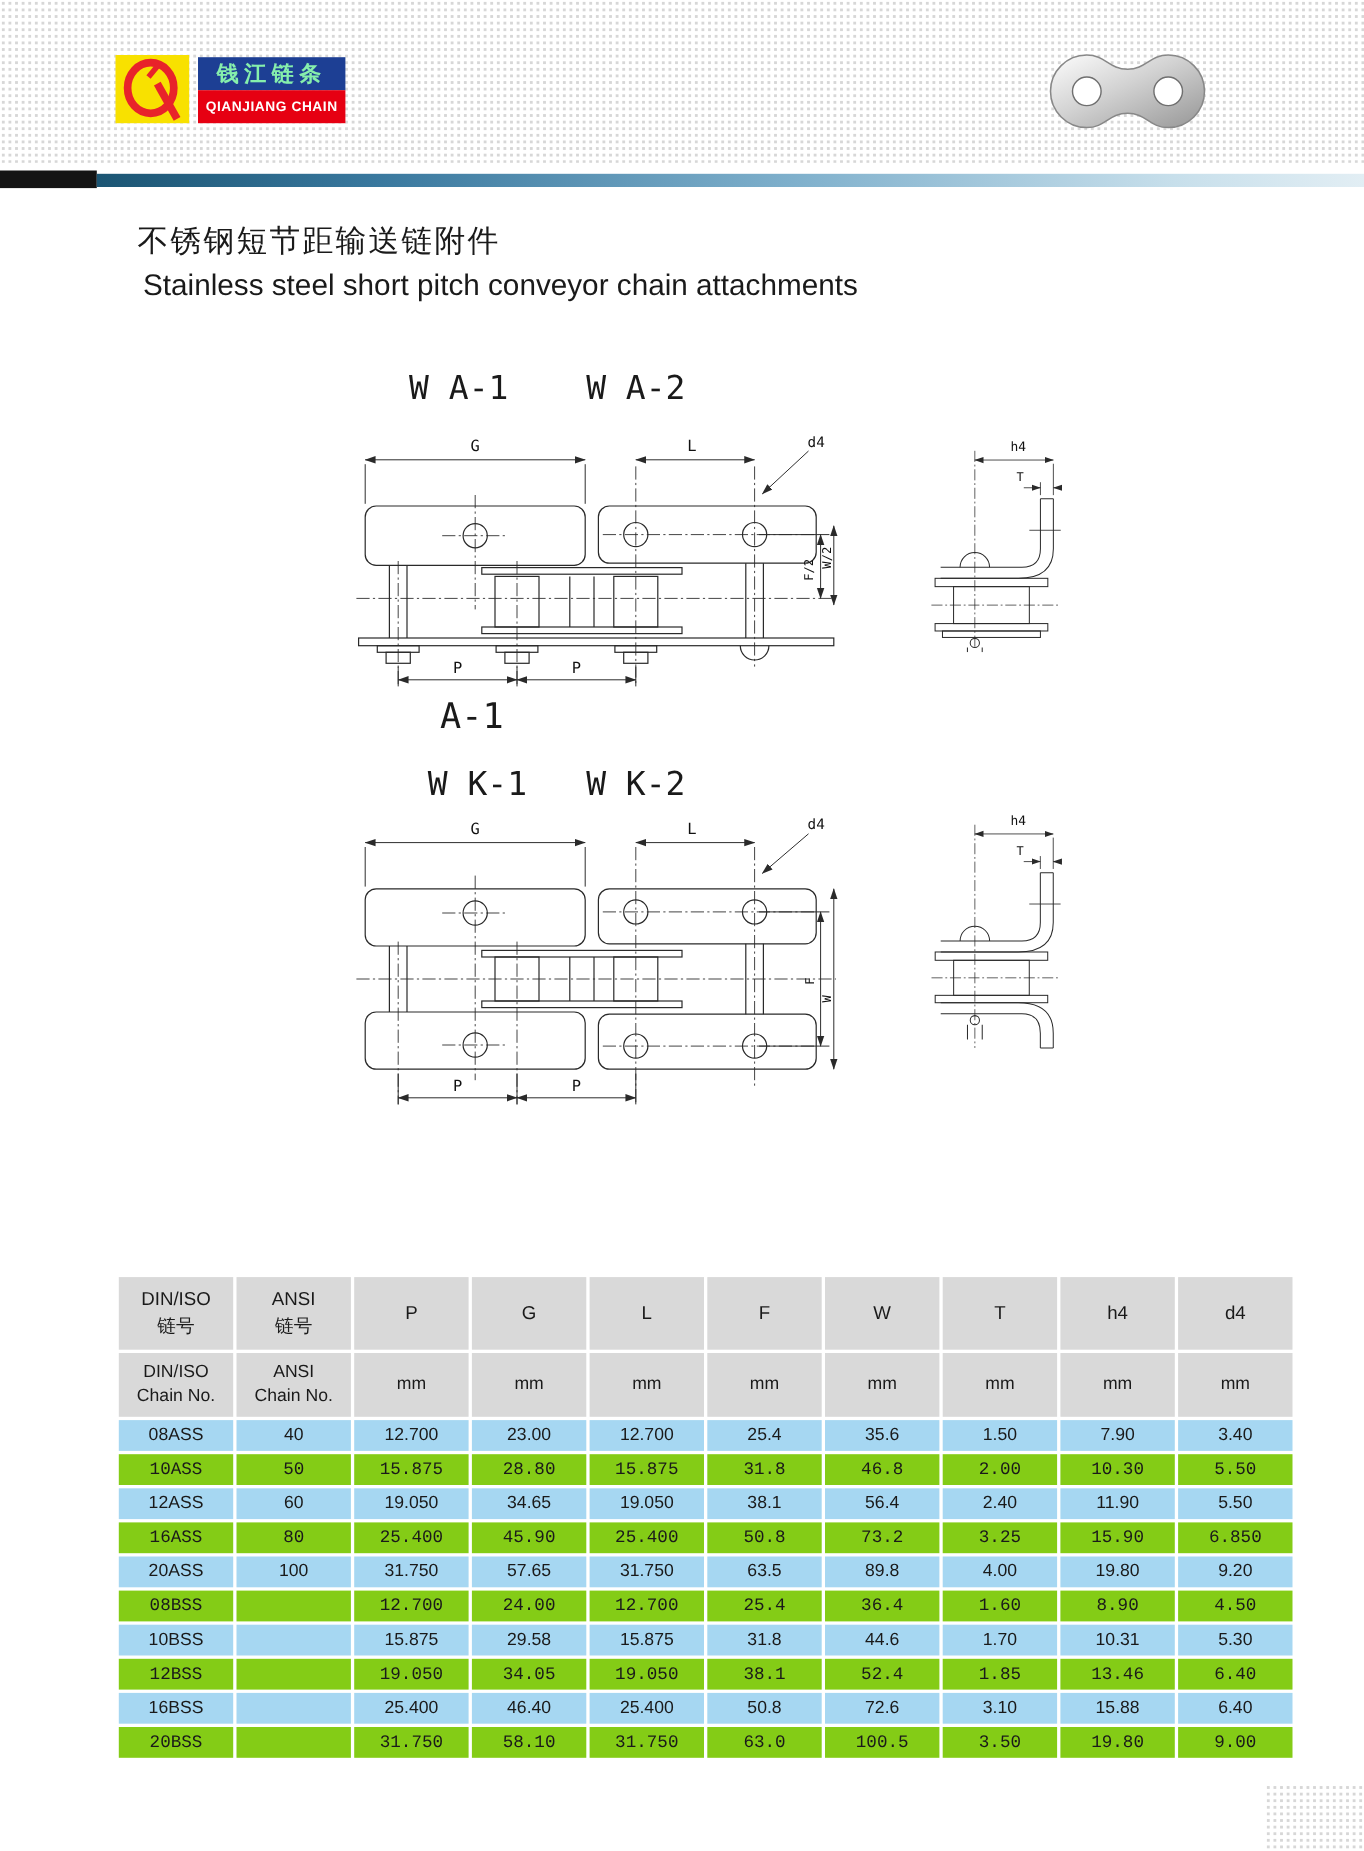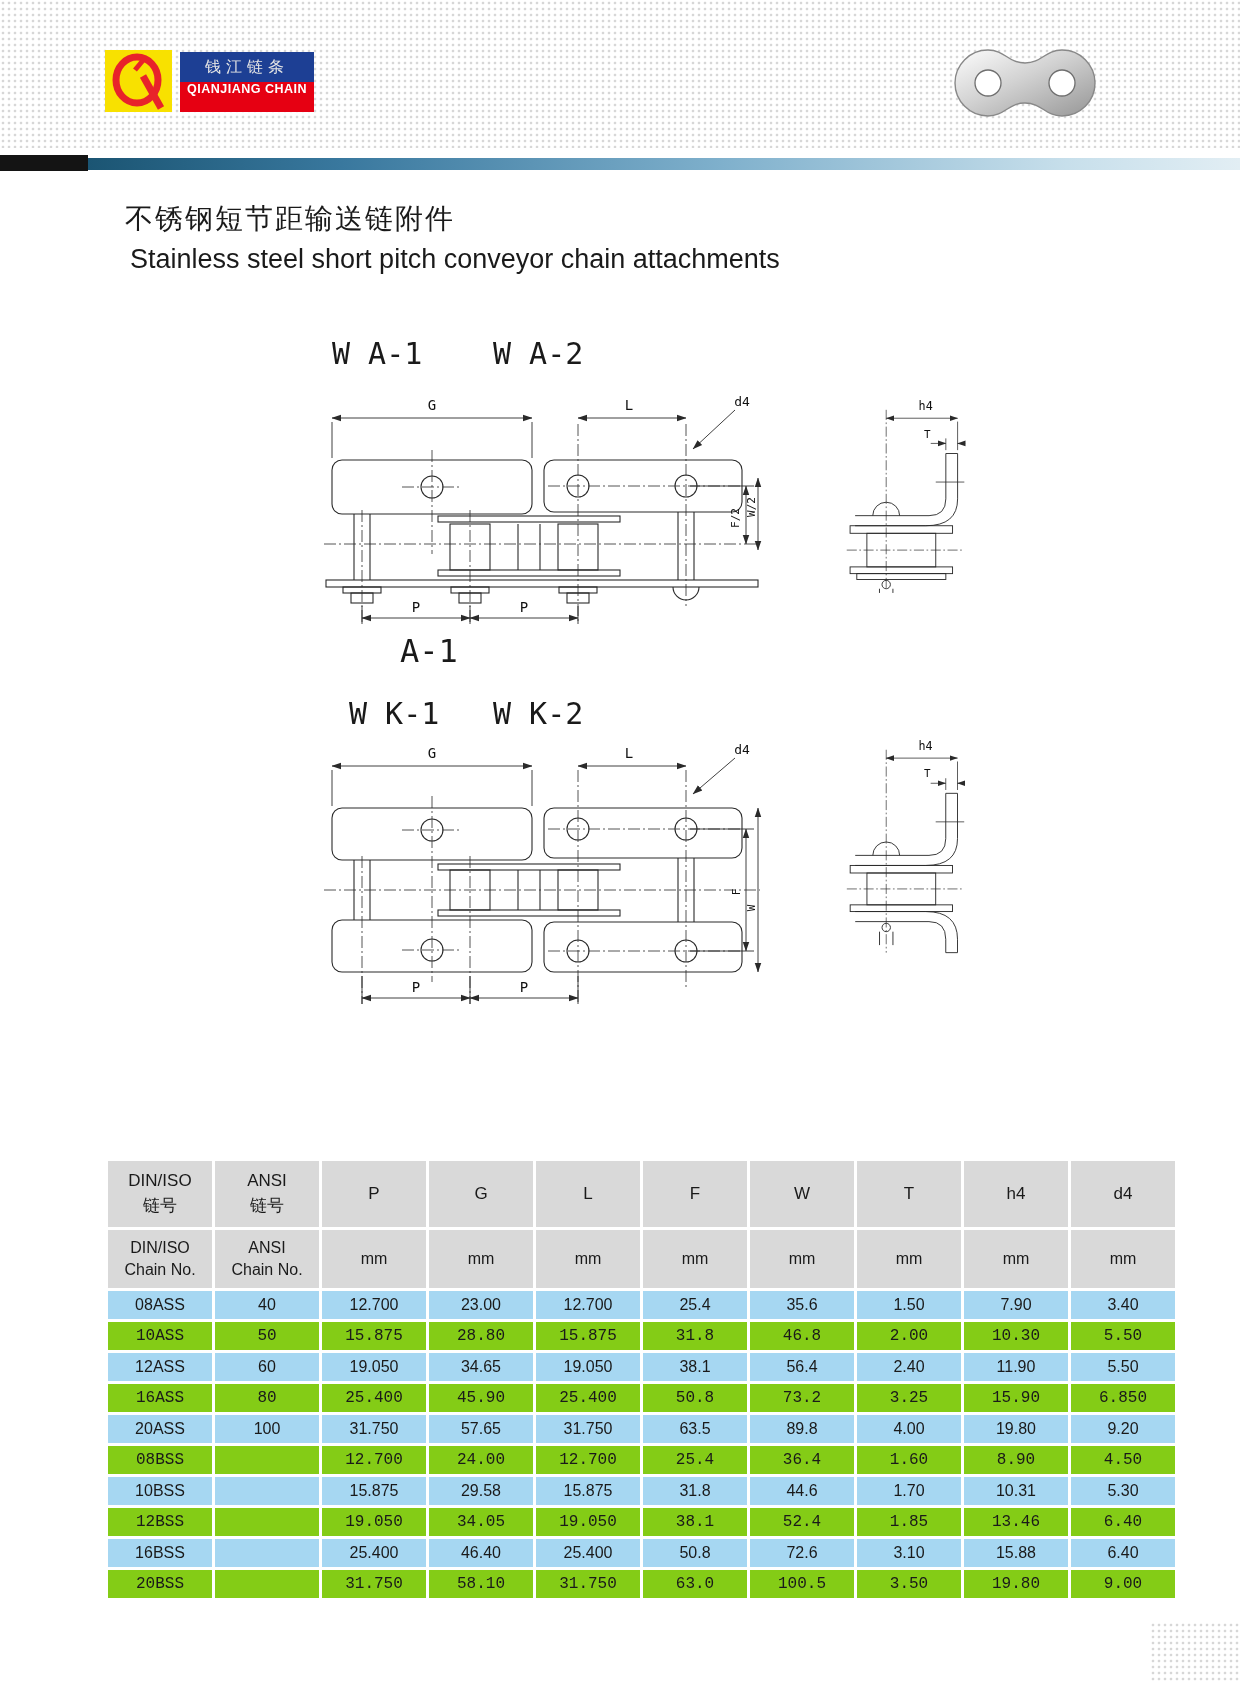--- a/index.html
+++ b/index.html
@@ -7,31 +7,31 @@
        font-family:"Liberation Sans",sans-serif;color:#1a1a1a;}
   .abs{position:absolute;}
   .dots{background-image:radial-gradient(#d7d7d7 1.5px, rgba(0,0,0,0) 1.6px);
         background-size:6px 6px;background-position:0 0;}
   
   .hdr{left:0;top:0;width:1240px;height:148px;}
   .logo-yellow{left:105px;top:50px;width:67px;height:62px;background:#f8e100;}
   .logo-blue{left:180px;top:52px;width:134px;height:30px;background:#1d3f94;
              display:flex;align-items:center;justify-content:center;}
   .logo-red{left:180px;top:82px;width:134px;height:30px;background:#e60012;
-            display:flex;justify-content:center;}
-  .logo-cn{color:#e5e5e5;font-size:16px;font-weight:normal;letter-spacing:5px;white-space:pre;}
+            display:flex;align-items:center;justify-content:center;}
+  .logo-cn{color:#86efac;font-size:20px;font-weight:bold;letter-spacing:5px;white-space:pre;}
   .logo-en{color:#fff;font-size:12.5px;font-weight:bold;letter-spacing:.5px;white-space:pre;}
   .bar-black{left:0;top:155px;width:88px;height:16px;background:#141414;}
   .bar-blue{left:88px;top:158px;width:1152px;height:12px;
             background:linear-gradient(90deg,#1b5573 0%,#39789e 22%,#7fb0cc 55%,#c7dfeb 85%,#e2eef4 100%);}
   .title-cn{left:104px;top:200px;font-size:28px;font-weight:500;letter-spacing:2px;margin-left:21px;}
   .title-en{left:102px;top:244px;font-size:27px;font-weight:400;margin-left:28px;}
   
   .mono{font-family:"DejaVu Sans Mono",monospace;}
-  .dlabel{font-size:30px;white-space:pre;text-align:left;width:170px;}
+  .dlabel{font-size:30px;white-space:pre;text-align:center;width:170px;}
   .dcaption{font-size:32px;width:140px;}
   svg text{font-family:"DejaVu Sans Mono",monospace;fill:#111;}
   .s{stroke:#2a2a2a;stroke-width:1.1;fill:none;}
   .dim{stroke:#2a2a2a;stroke-width:0.9;fill:none;}
   .cl{stroke:#2a2a2a;stroke-width:0.8;fill:none;stroke-dasharray:12 3 2 3;}
   
   .tblwrap{left:105px;top:1158px;width:1040px;}
   table{border-collapse:separate;border-spacing:3px;width:1040px;table-layout:fixed;}
   th,td{text-align:center;vertical-align:middle;padding:0;font-weight:normal;}
   tr.h1 th{background:#d9d9d9;height:66px;font-size:17px;white-space:pre-line;line-height:1.45;}

